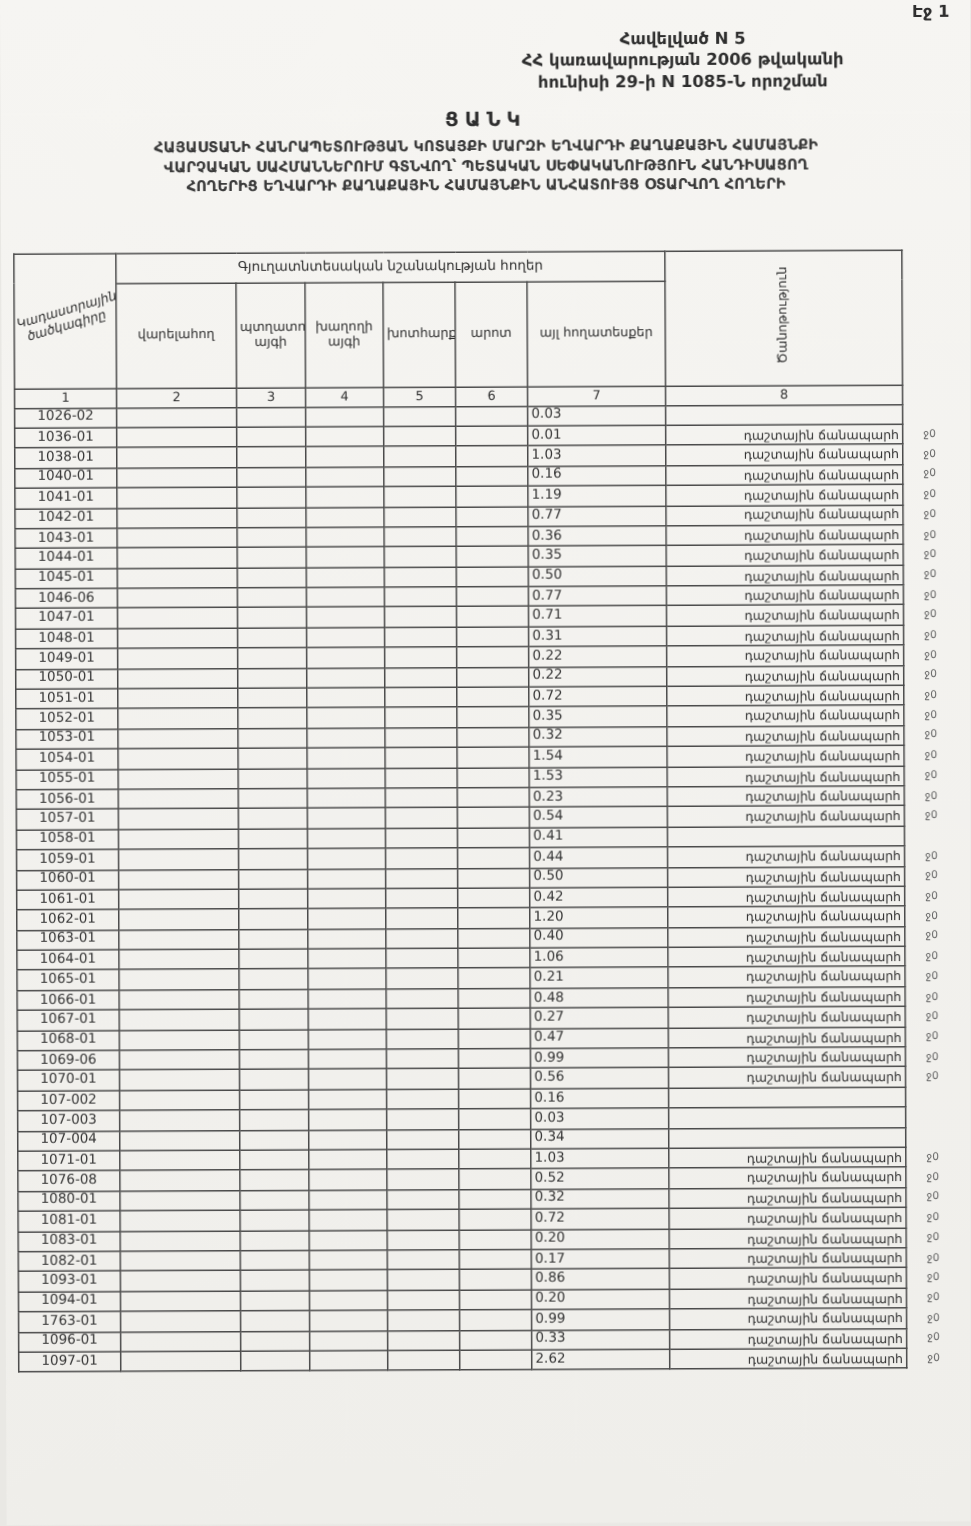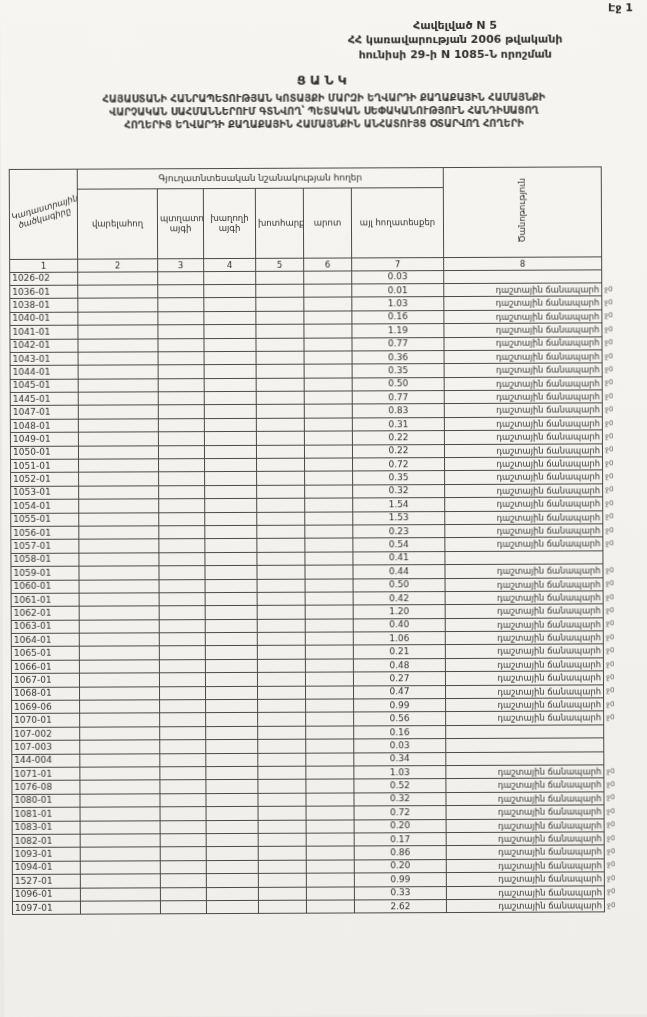--- a/index.html
+++ b/index.html
@@ -49,26 +49,26 @@
   .diag {
     display:block; transform:rotate(-16deg);
     font-style:italic; font-size:8.5px; line-height:1.15; text-align:center;
   }
   .vert {
     display:inline-block;
     writing-mode:vertical-rl; transform:rotate(180deg);
     font-size:8.5px; white-space:nowrap; line-height:1;
   }
   tbody td { height:13.4px; font-size:9px; line-height:1; color:#333; }
-  td.c-code { }
-  td.c-val  { text-align:center; }
+  td.c-code { text-align:center; }
+  td.c-val  { }
   td.c-note { text-align:right; font-size:8.4px; white-space:nowrap; padding-right:4px; }
   td.c-edge, th.c-edge {
     border:none !important; background:transparent;
-    font-size:7px; color:#666; text-align:left; padding-left:3px; white-space:nowrap;
+    font-size:7px; color:#666; text-align:right; padding-left:3px; white-space:nowrap;
   }
 </style>
 </head>
 <body>
 
 <div class="sheet">
 
   <div class="page-num">Էջ 1</div>
 
   <div class="appendix">
@@ -221,38 +221,38 @@
       <td></td>
       <td></td>
       <td></td>
       <td></td>
       <td></td>
       <td class="c-val">0.50</td>
       <td class="c-note">դաշտային ճանապարհ</td>
       <td class="c-edge">ջ0</td>
     </tr>
         <tr>
-      <td class="c-code">1445-01</td>
+      <td class="c-code">1046-06</td>
       <td></td>
       <td></td>
       <td></td>
       <td></td>
       <td></td>
       <td class="c-val">0.77</td>
       <td class="c-note">դաշտային ճանապարհ</td>
       <td class="c-edge">ջ0</td>
     </tr>
         <tr>
       <td class="c-code">1047-01</td>
       <td></td>
       <td></td>
       <td></td>
       <td></td>
       <td></td>
-      <td class="c-val">0.83</td>
+      <td class="c-val">0.71</td>
       <td class="c-note">դաշտային ճանապարհ</td>
       <td class="c-edge">ջ0</td>
     </tr>
         <tr>
       <td class="c-code">1048-01</td>
       <td></td>
       <td></td>
       <td></td>
       <td></td>
       <td></td>
@@ -518,21 +518,21 @@
       <td></td>
       <td></td>
       <td></td>
       <td></td>
       <td></td>
       <td class="c-val">0.03</td>
       <td class="c-note"></td>
       <td class="c-edge"></td>
     </tr>
         <tr>
-      <td class="c-code">144-004</td>
+      <td class="c-code">107-004</td>
       <td></td>
       <td></td>
       <td></td>
       <td></td>
       <td></td>
       <td class="c-val">0.34</td>
       <td class="c-note"></td>
       <td class="c-edge"></td>
     </tr>
         <tr>
@@ -617,21 +617,21 @@
       <td></td>
       <td></td>
       <td></td>
       <td></td>
       <td></td>
       <td class="c-val">0.20</td>
       <td class="c-note">դաշտային ճանապարհ</td>
       <td class="c-edge">ջ0</td>
     </tr>
         <tr>
-      <td class="c-code">1527-01</td>
+      <td class="c-code">1763-01</td>
       <td></td>
       <td></td>
       <td></td>
       <td></td>
       <td></td>
       <td class="c-val">0.99</td>
       <td class="c-note">դաշտային ճանապարհ</td>
       <td class="c-edge">ջ0</td>
     </tr>
         <tr>

